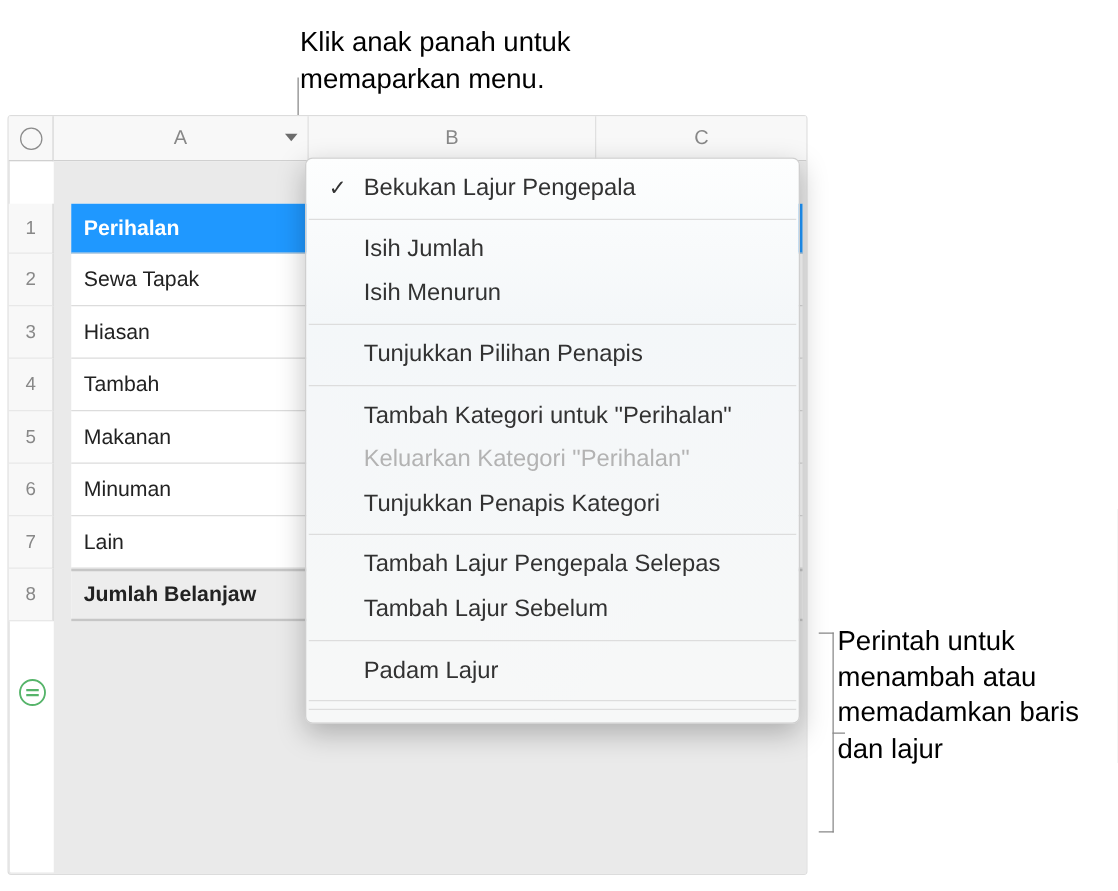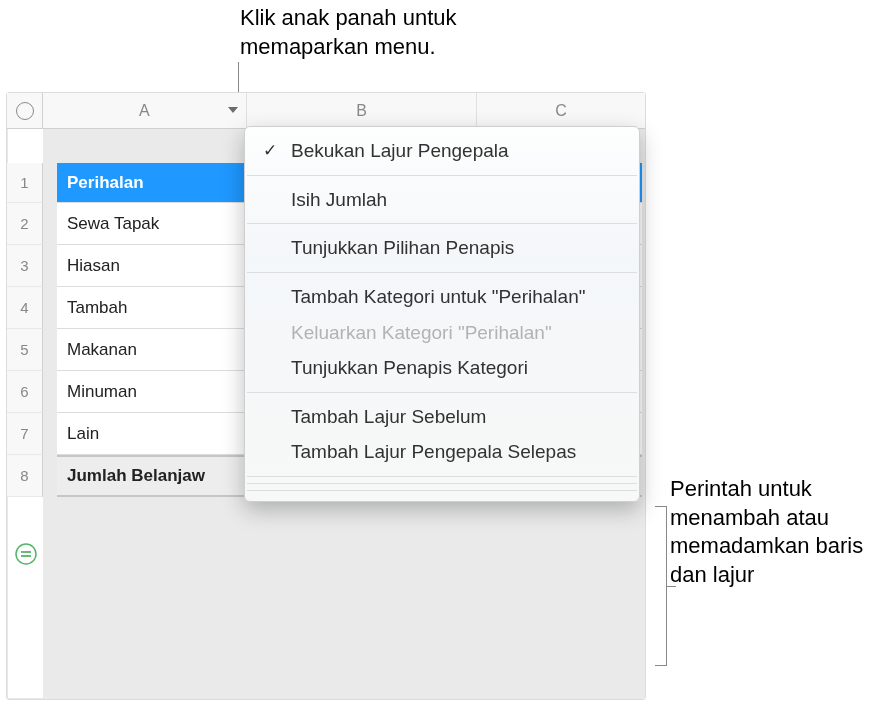--- a/index.html
+++ b/index.html
@@ -14,22 +14,22 @@
   }
 
   
   .callout {
     position: absolute;
     font-size: 22px;
     line-height: 1.3;
     color: #000;
     font-weight: 400;
   }
-  .callout-top { left: 240px; top: 4px; width: 340px; }
-  .callout-right { left: 670px; top: 475px; width: 210px; }
+  .callout-top { left: 240px; top: 20px; width: 340px; }
+  .callout-right { left: 670px; top: 499px; width: 210px; }
 
   .callout-line {
     position: absolute;
     background: #888;
   }
   .line-top-v { left: 238px; top: 62px; width: 1px; height: 46px; }
 
   .bracket {
     position: absolute;
     left: 655px;
@@ -312,20 +312,23 @@
   <div class="menu-item">
     <span class="check">✓</span>
     <span>Bekukan Lajur Pengepala</span>
   </div>
 
   <div class="menu-sep"></div>
 
   <div class="menu-item">
     <span>Isih Jumlah</span>
   </div>
+  <div class="menu-item">
+    <span>Isih Menurun</span>
+  </div>
 
   <div class="menu-sep"></div>
 
   <div class="menu-item">
     <span>Tunjukkan Pilihan Penapis</span>
   </div>
 
   <div class="menu-sep"></div>
 
   <div class="menu-item">
@@ -334,27 +337,30 @@
   <div class="menu-item disabled">
     <span>Keluarkan Kategori "Perihalan"</span>
   </div>
   <div class="menu-item">
     <span>Tunjukkan Penapis Kategori</span>
   </div>
 
   <div class="menu-sep"></div>
 
   <div class="menu-item">
+    <span>Tambah Lajur Pengepala Selepas</span>
+  </div>
+  <div class="menu-item">
     <span>Tambah Lajur Sebelum</span>
   </div>
-  <div class="menu-item">
-    <span>Tambah Lajur Pengepala Selepas</span>
-  </div>
-
-  <div class="menu-sep"></div>
-
+
+  <div class="menu-sep"></div>
+
+  <div class="menu-item">
+    <span>Padam Lajur</span>
+  </div>
 
   <div class="menu-sep"></div>
 
 
   <div class="menu-sep"></div>
 
 </div>
 
 </body></html>

